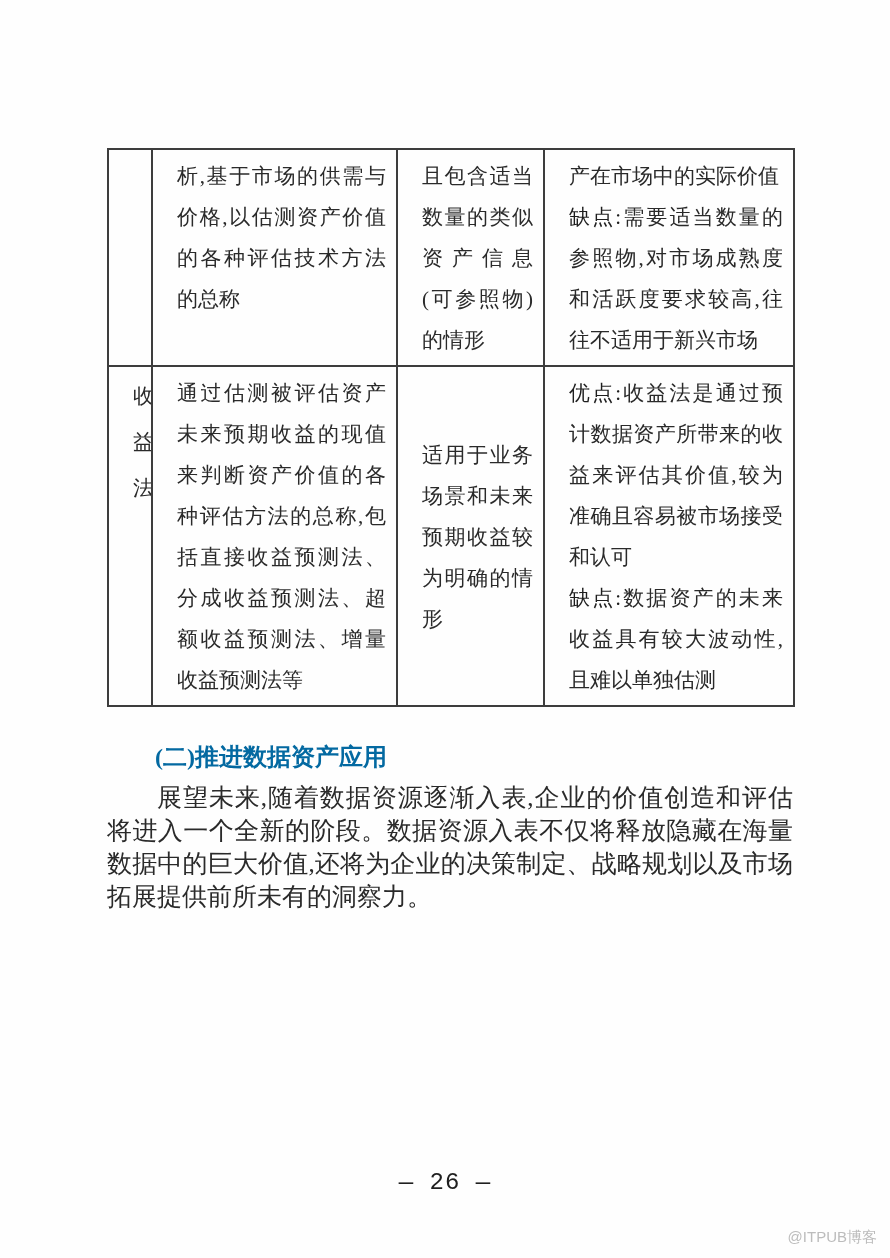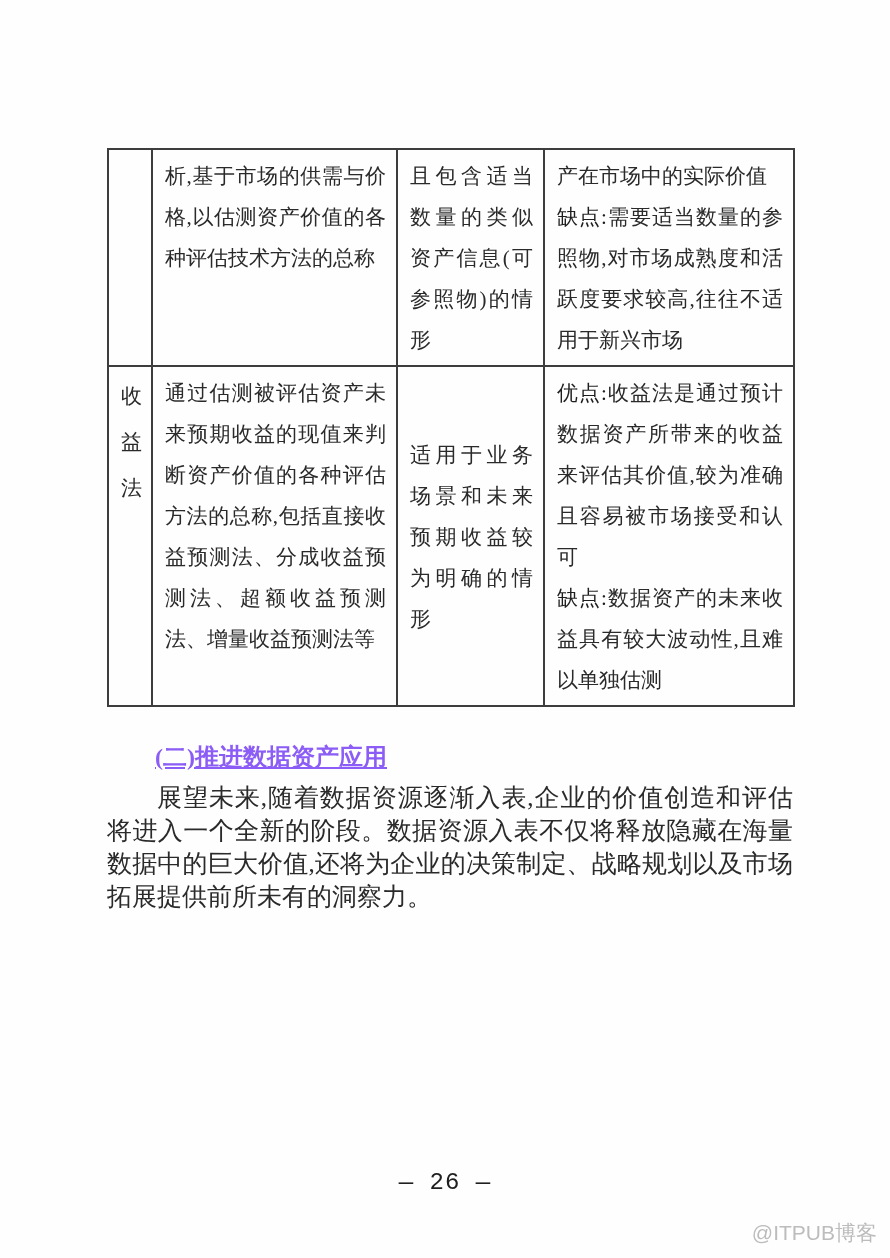--- a/index.html
+++ b/index.html
@@ -24,21 +24,21 @@
     table-layout: fixed;
     width: 686px;
     font-size: 21px;
     line-height: 41px;
   }
   table.valuation td {
     border: 2px solid #3d3d3d;
     vertical-align: top;
     text-align: justify;
     text-justify: inter-ideograph;
-    padding: 6px 10px 4px 12px;
+    padding: 6px 10px 4px 24px;
     overflow: hidden;
   }
   td.method-cell {
     text-align: center;
     vertical-align: middle;
     padding: 0;
     line-height: 46px;
     word-break: break-all;
   }
   td.def-cell { padding-left: 12px; padding-right: 12px; }
@@ -46,22 +46,21 @@
   td.app-cell.middle { vertical-align: middle; margin-top: 14px; }
   td.pc-cell { padding-left: 8px; padding-right: 8px; }
   .seg { margin: 0; }
   .seg b { font-weight: normal; color: #1e1e1e; }
   .section-heading {
     margin: 26px 0 0 0;
     font-size: 24px;
     font-weight: bold;
     line-height: 48px;
     text-indent: 2em;
-    color: #8b5cf6;
-    text-decoration: underline;
+    color: #0369a1;
   }
   .para {
     margin: 0;
     font-size: 25px;
     line-height: 33px;
     text-align: justify;
     text-justify: inter-ideograph;
     text-indent: 2em;
   }
   .page-number {
@@ -72,21 +71,21 @@
     text-align: center;
     font-size: 24px;
     letter-spacing: 1px;
     color: #1f1f1f;
     font-family: Liberation Mono, monospace;
   }
   .watermark {
     position: absolute;
     right: 13px;
     bottom: 11px;
-    font-size: 21px;
+    font-size: 15px;
     color: #bcbcbc;
     font-family: "Liberation Sans", "DejaVu Sans", sans-serif;
   }
 </style>
 </head>
 <body>
 
 <div class="page">
   <div class="content">
 

